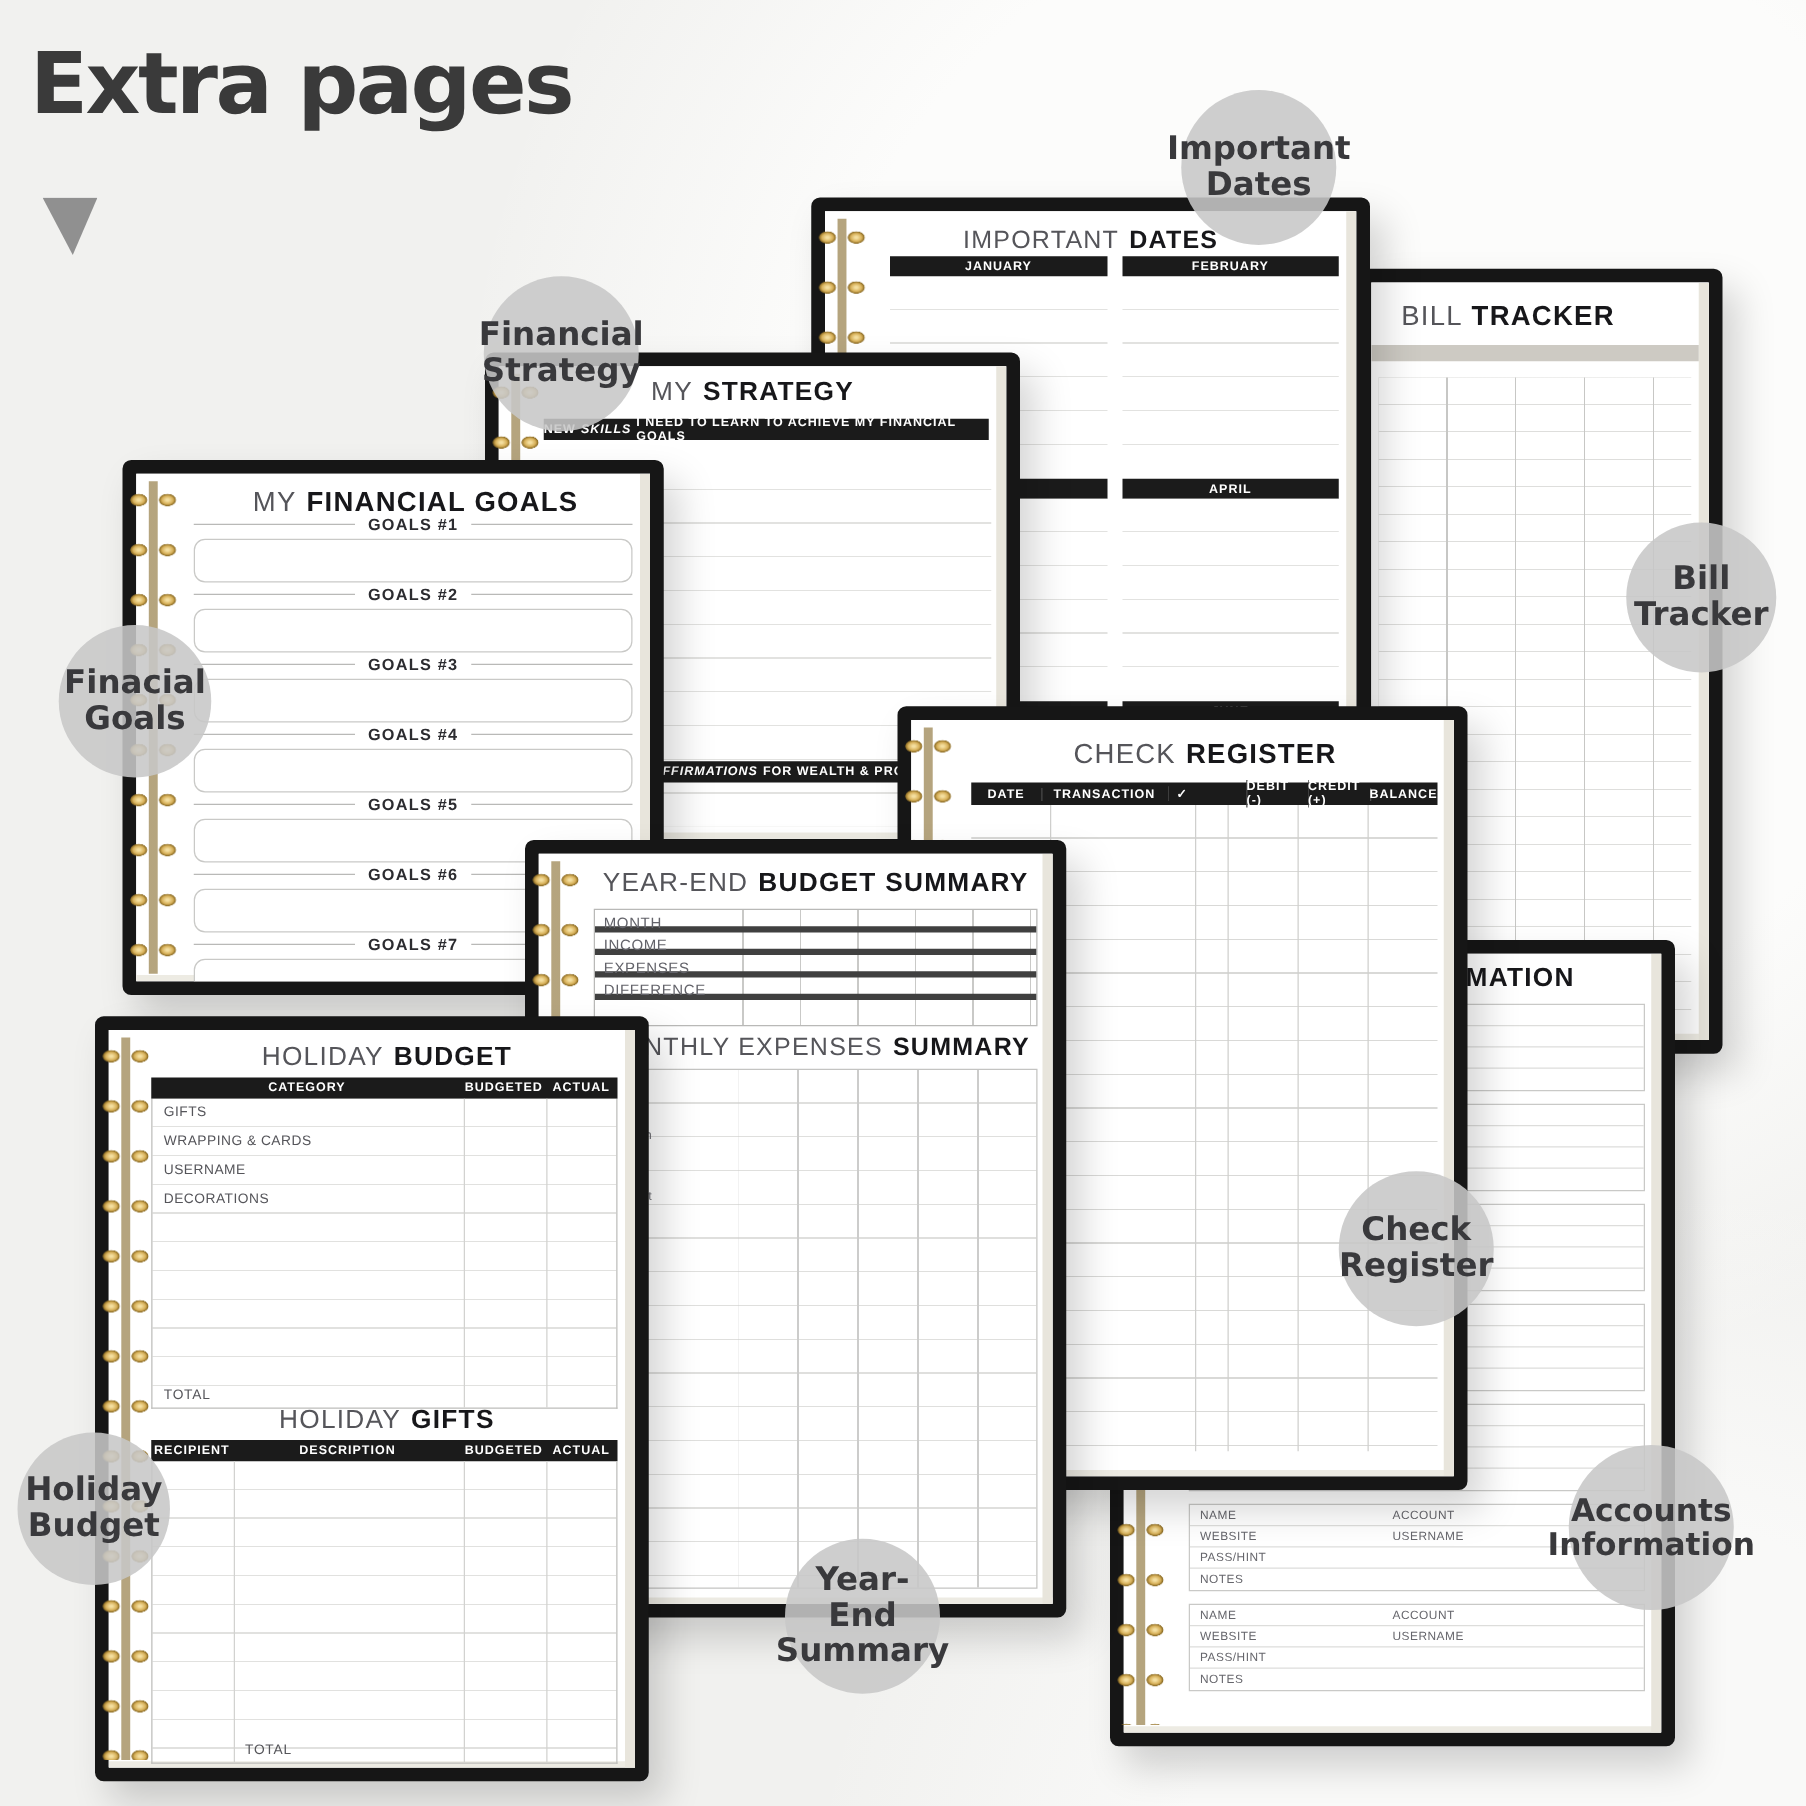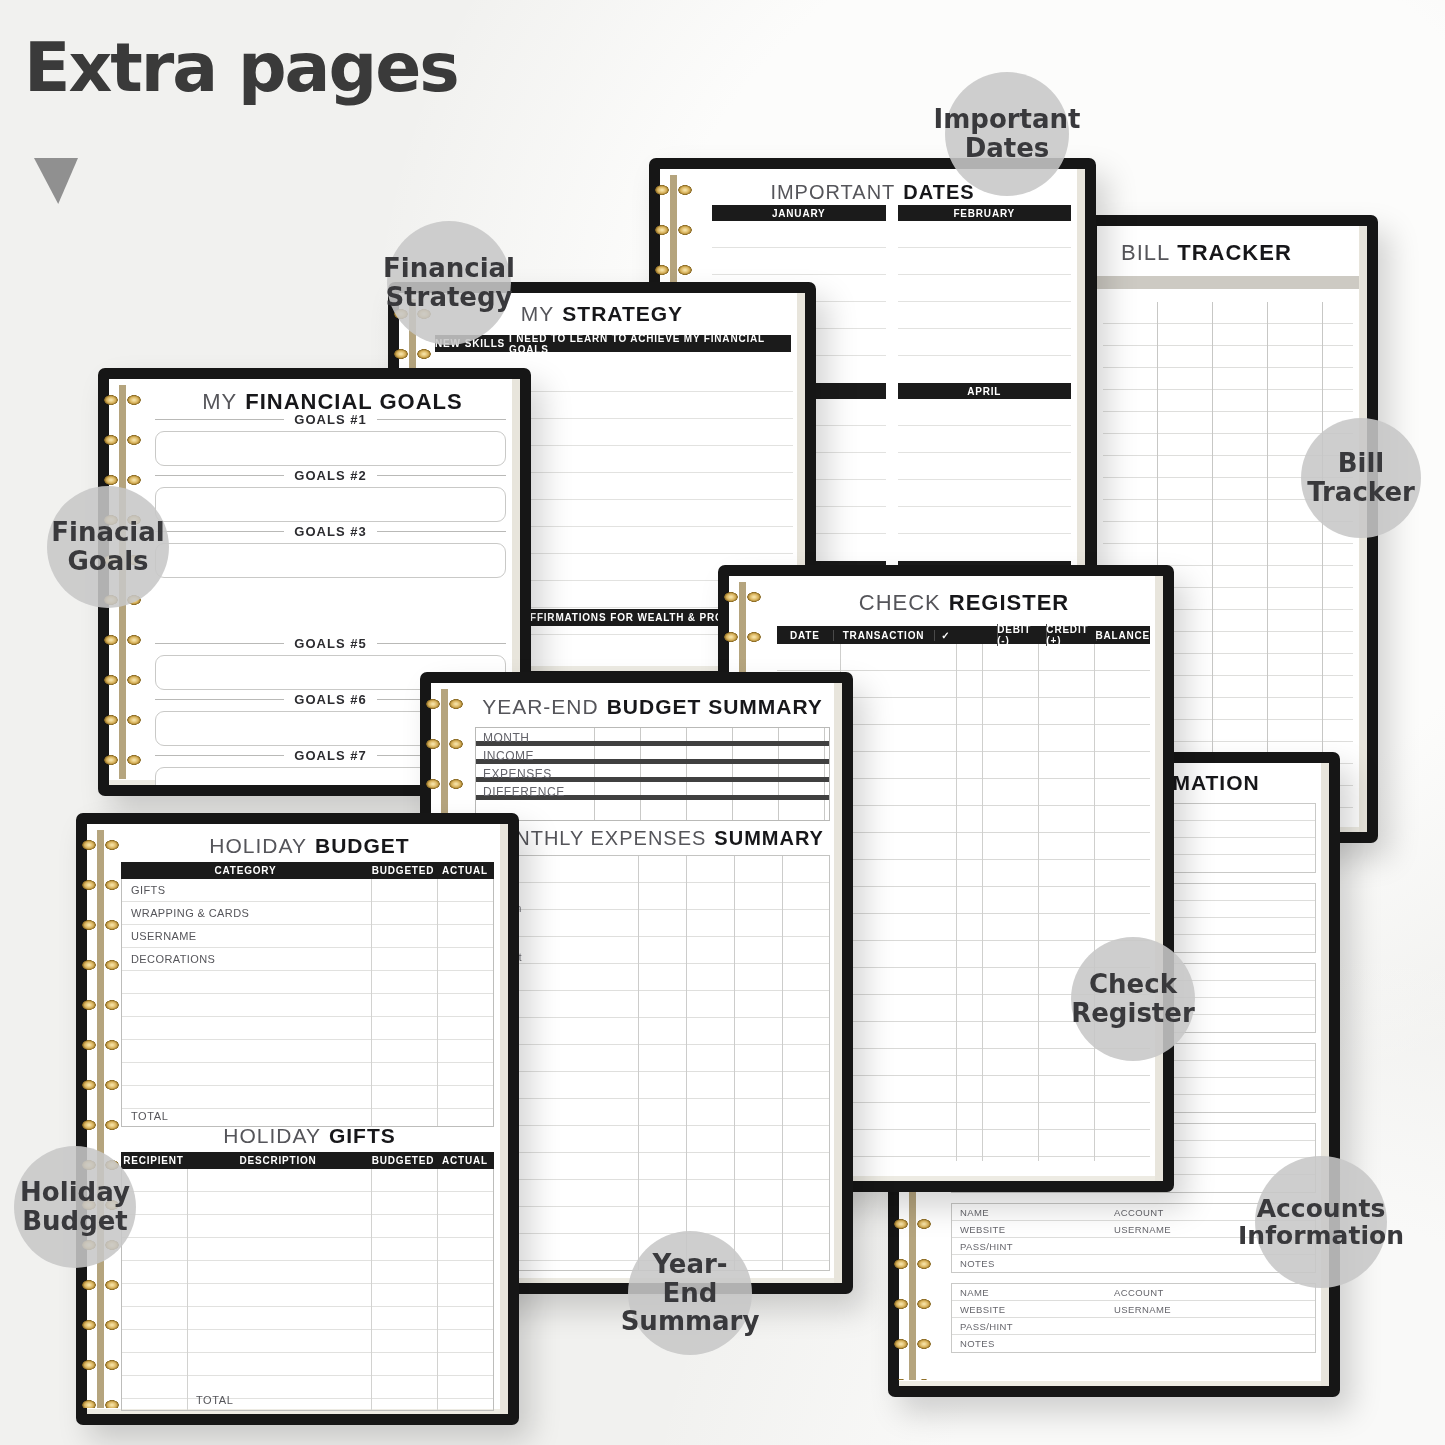--- a/index.html
+++ b/index.html
@@ -52,21 +52,21 @@
   .bt-graybar { position:absolute; left:0; right:8px; top:50px; height:13px; background:#cdcac3; }
   .bt-grid { position:absolute; left:6px; right:14px; top:76px; bottom:14px;
           background:
             repeating-linear-gradient(90deg, rgba(0,0,0,0) 0 54px, #c7c7c5 54px 55px),
             repeating-linear-gradient(180deg, rgba(0,0,0,0) 0 21px, #dededc 21px 22px); }
 
   
   .st-lines { position:absolute; left:34px; right:12px; top:72px; bottom:10px; }
   .st-bar1 { position:absolute; left:36px; right:14px; top:42px; height:17px; }
   .st-bar2 { position:absolute; left:34px; right:14px; top:316px; height:17px; justify-content:flex-start; padding-left:70px; }
-  .bar-b { font-weight:800; margin:0 4px; }
+  .bar-b { font-weight:800; margin:0 4px;font-style:italic; }
 
   
   .fg-content { position:absolute; left:46px; right:14px; top:0; bottom:0; }
   .goal { position:absolute; left:0; right:0; }
   .goal-label { display:flex; align-items:center; gap:10px; height:16px; }
   .goal-label .rule { flex:1; height:1px; background:#b9b9b7; }
   .goal-label .txt { font-size:13px; font-weight:700; letter-spacing:1px; color:#2c2c30; }
   .goal-box { margin-top:4px; height:35px; border:1px solid #c9c9c7; border-radius:9px; background:#fff; }
 
   
@@ -213,20 +213,28 @@
           <div class="goal-box"></div>
         </div>
         <div class="goal" style="top:144px;">
           <div class="goal-label">
               <div class="rule"></div>
               <span class="txt">GOALS #3</span>
               <div class="rule"></div>
             </div>
           <div class="goal-box"></div>
         </div>
+        <div class="goal" style="top:200px;">
+          <div class="goal-label">
+              <div class="rule"></div>
+              <span class="txt">GOALS #4</span>
+              <div class="rule"></div>
+            </div>
+          <div class="goal-box"></div>
+        </div>
         <div class="goal" style="top:256px;">
           <div class="goal-label">
               <div class="rule"></div>
               <span class="txt">GOALS #5</span>
               <div class="rule"></div>
             </div>
           <div class="goal-box"></div>
         </div>
         <div class="goal" style="top:312px;">
           <div class="goal-label">
@@ -469,21 +477,21 @@
   </section>
 
   <div class="circle" style="left:945px; top:72px;  width:124px; height:124px;">
     <span>Important</span>
     <span>Dates</span>
   </div>
   <div class="circle" style="left:387px; top:221px; width:124px; height:124px;align-items:center;">
     <span>Financial</span>
     <span>Strategy</span>
   </div>
-  <div class="circle" style="left:47px; top:486px; width:122px; height:122px;align-items:center;">
+  <div class="circle" style="left:47px; top:500px; width:122px; height:122px;align-items:center;">
     <span>Finacial</span>
     <span>Goals</span>
   </div>
   <div class="circle" style="left:1301px; top:418px; width:120px; height:120px;">
     <span>Bill</span>
     <span>Tracker</span>
   </div>
   <div class="circle" style="left:1071px; top:937px; width:124px; height:124px;">
     <span>Check</span>
     <span>Register</span>

